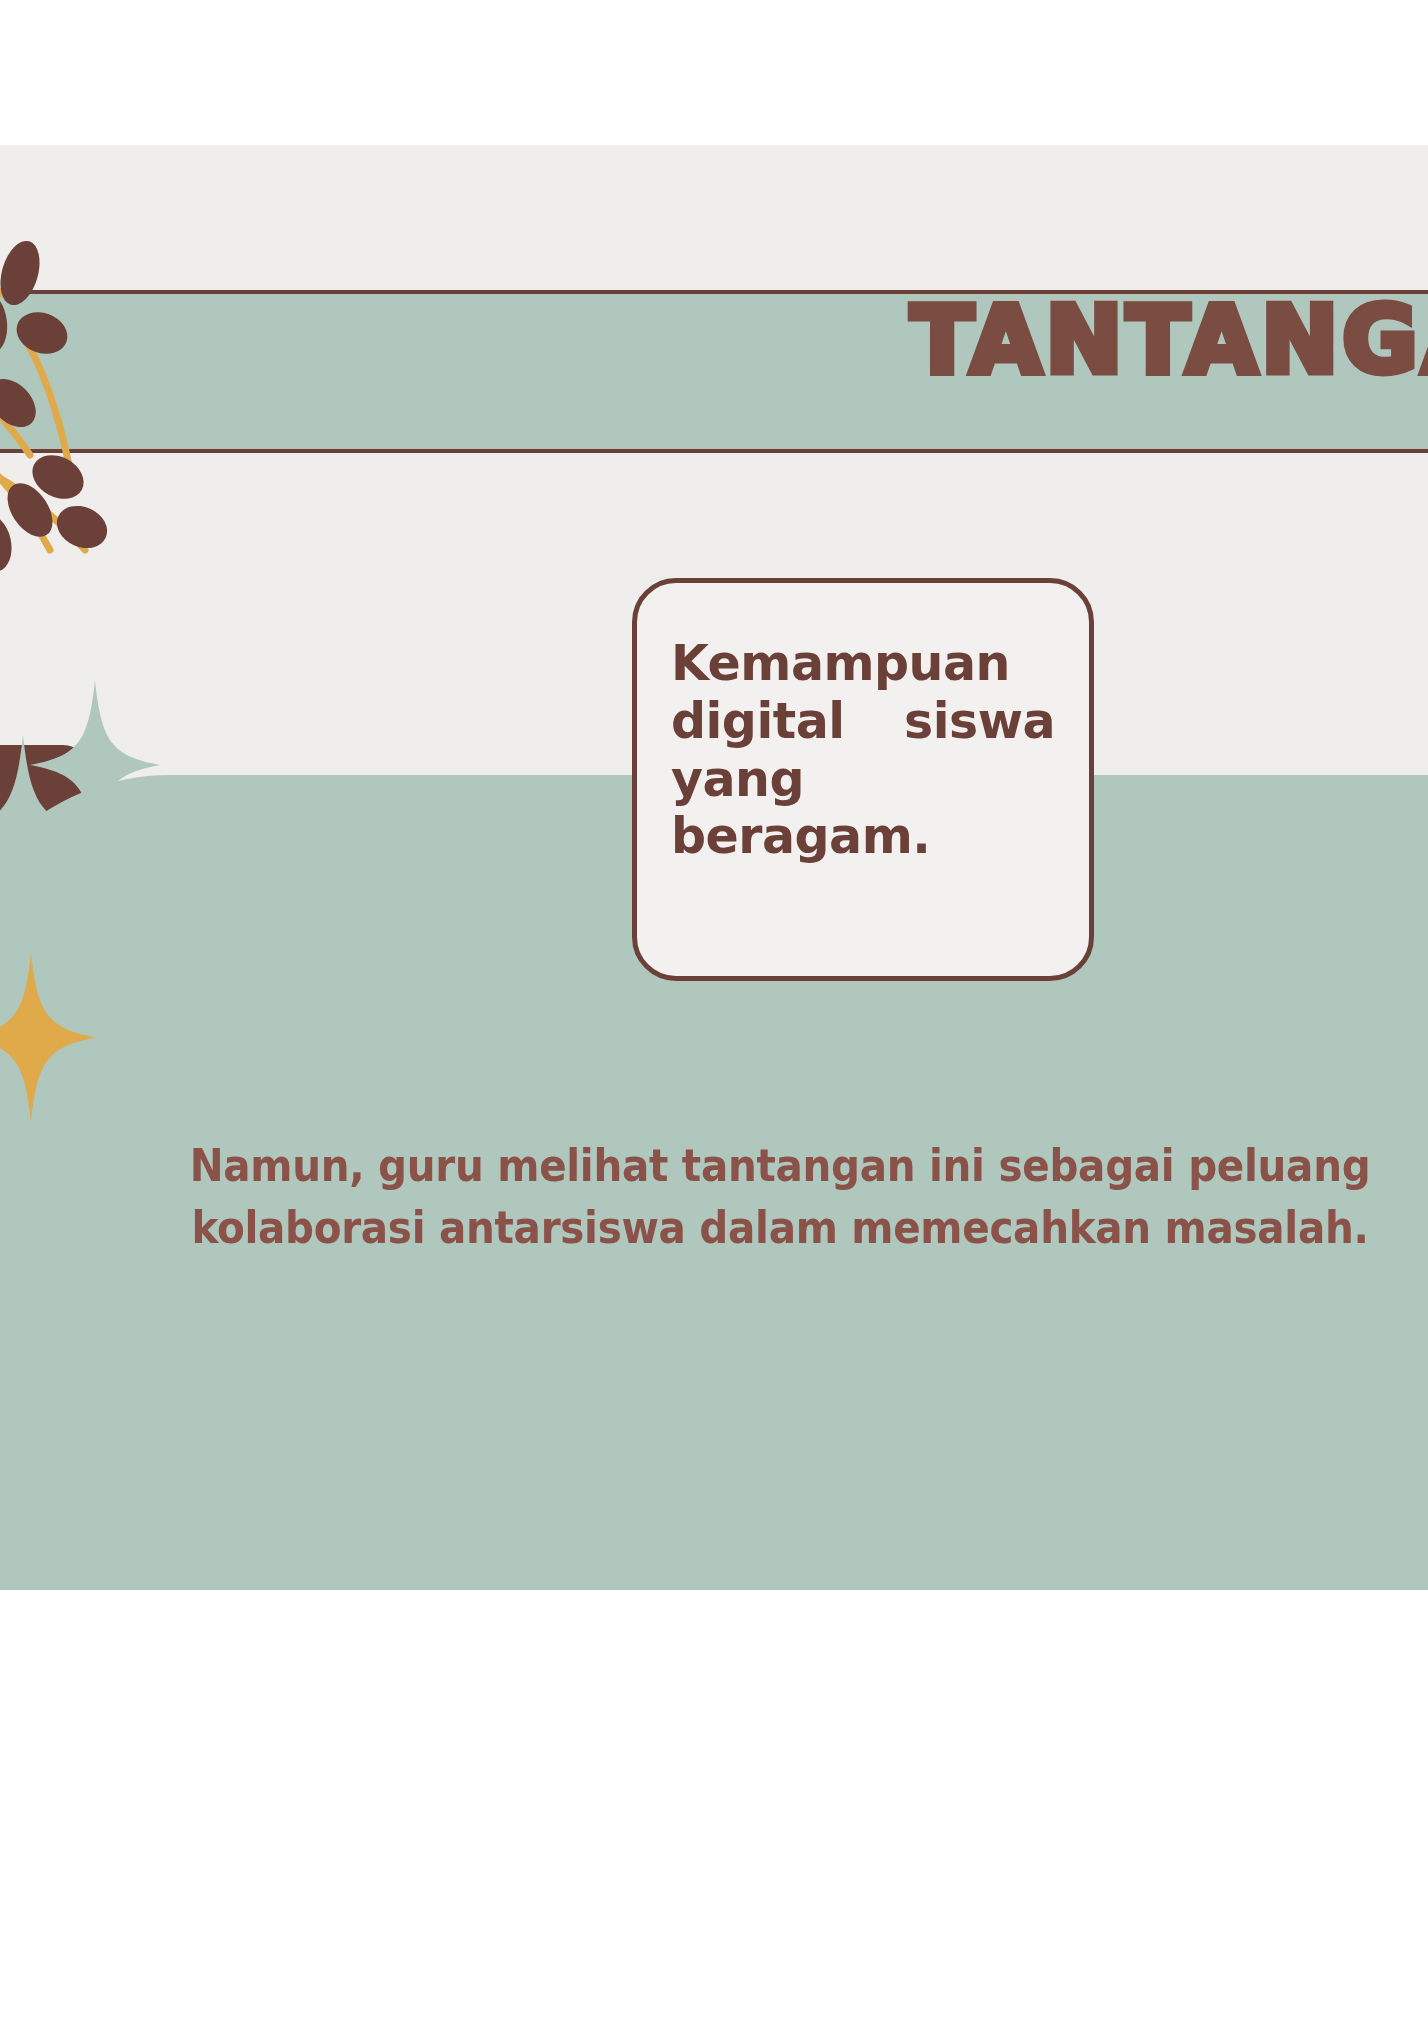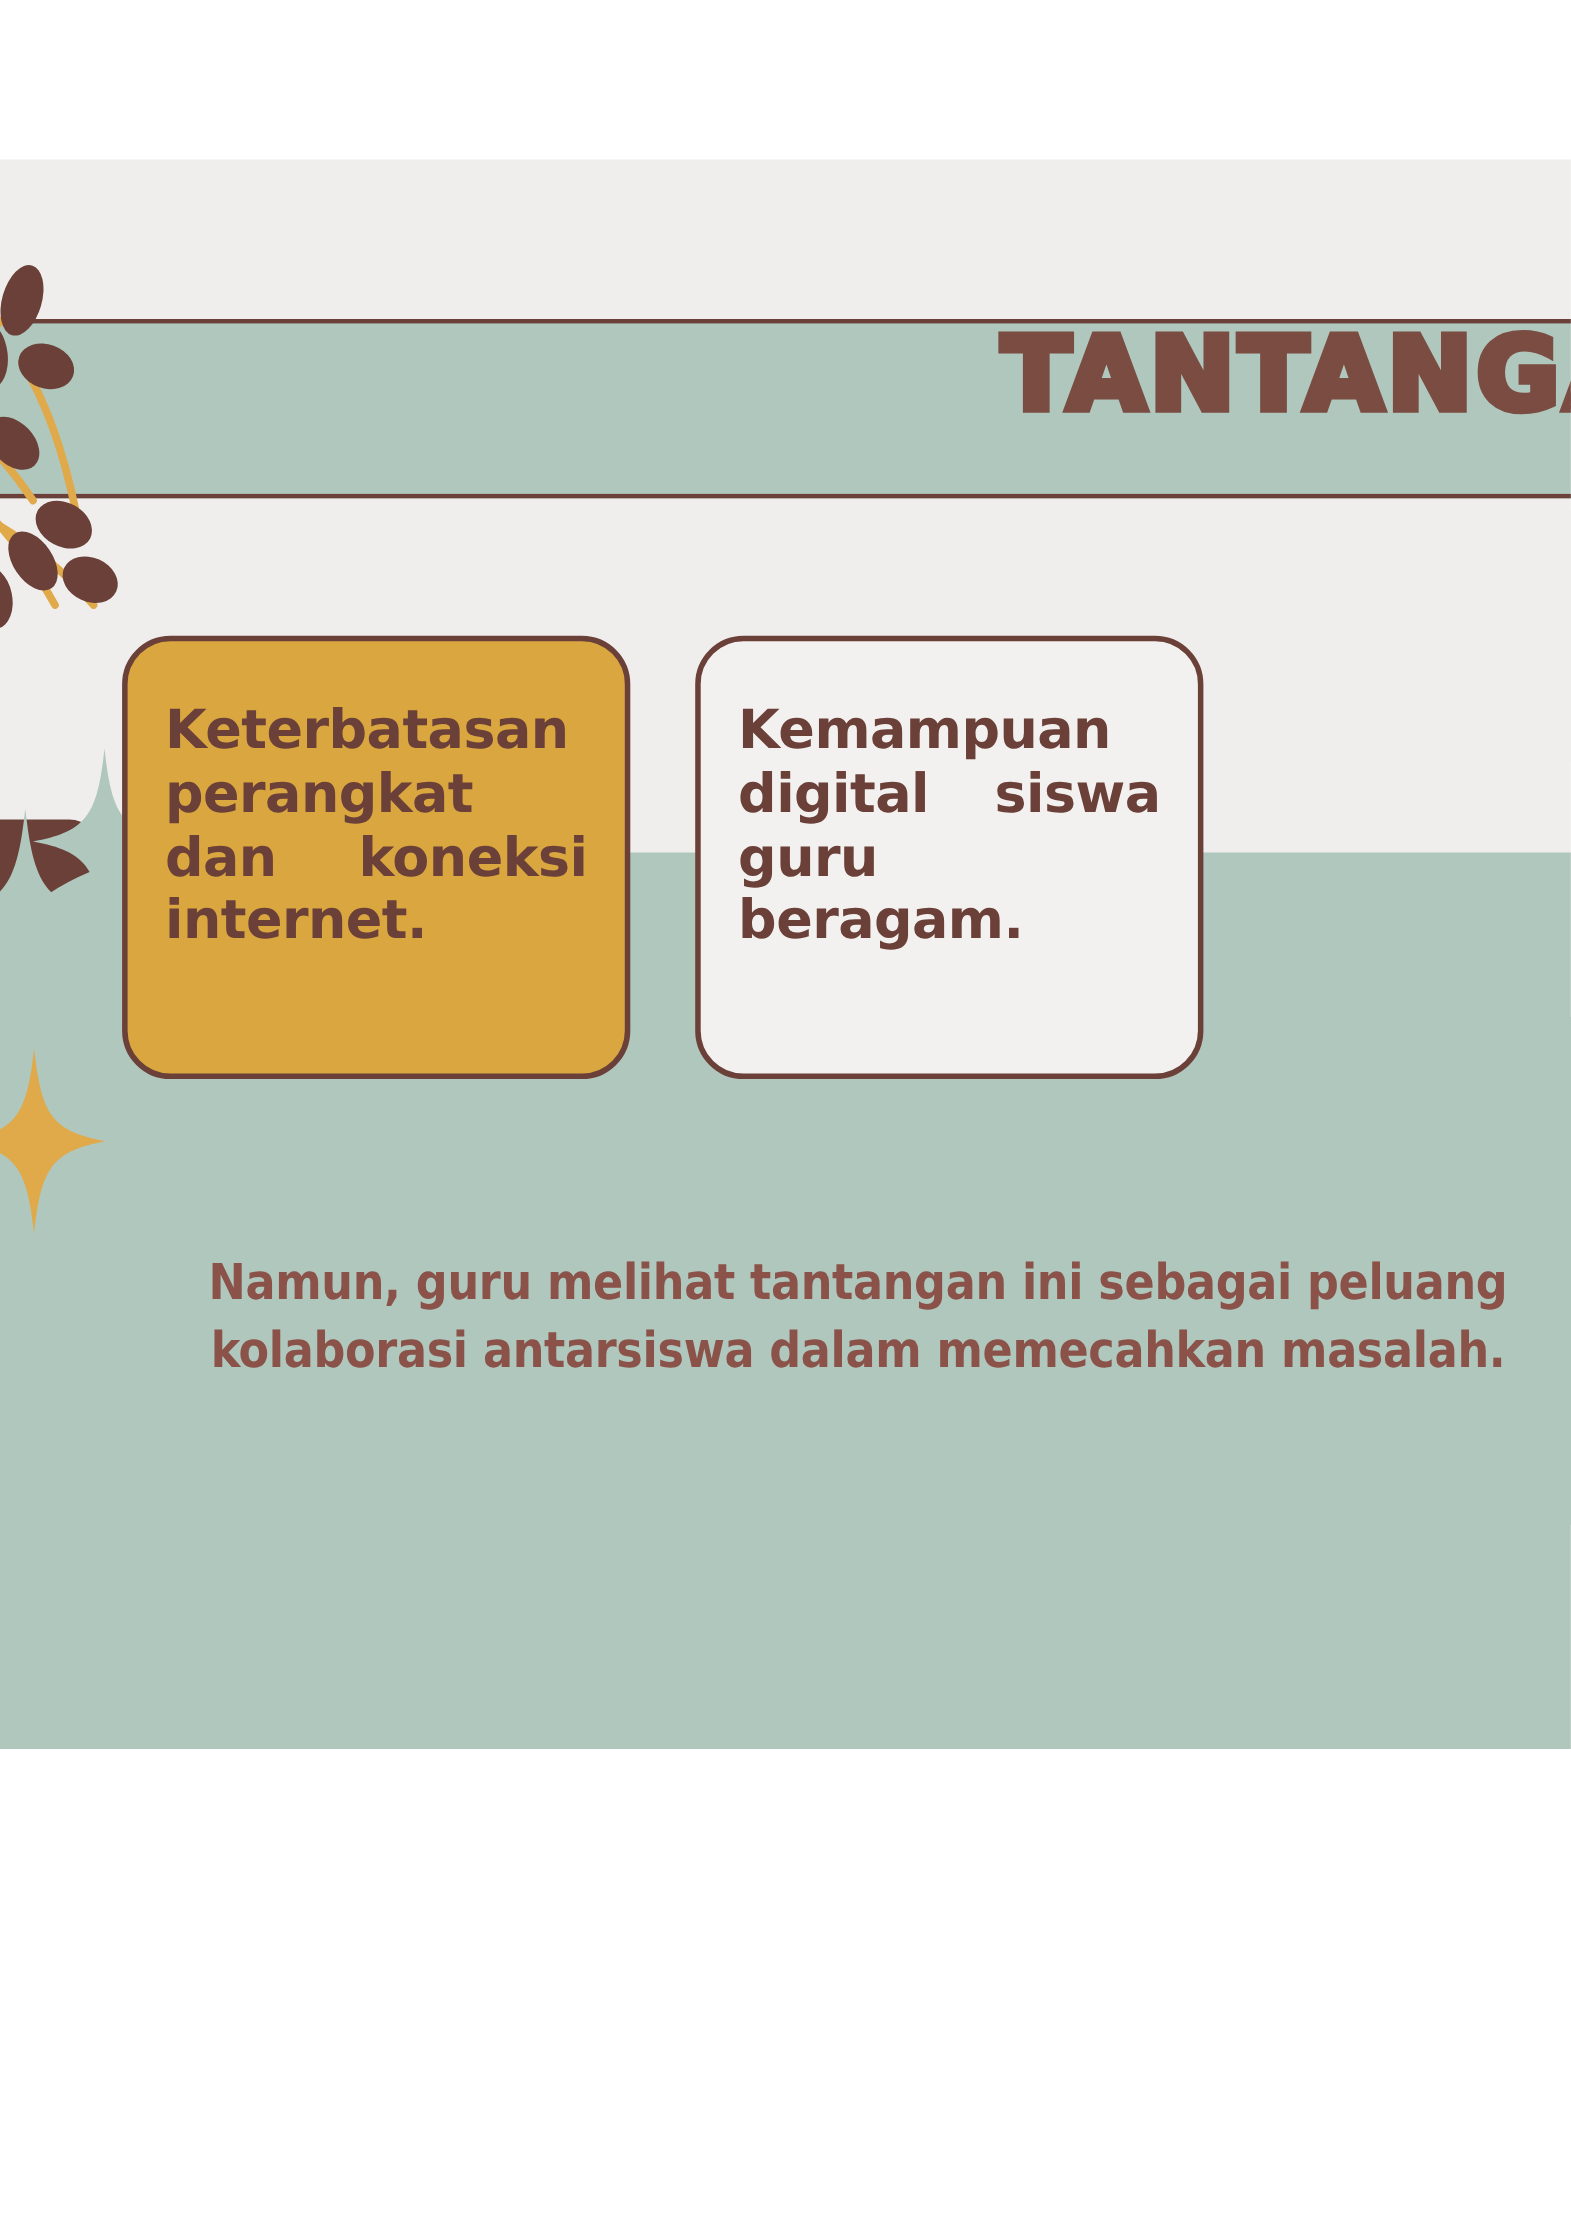--- a/index.html
+++ b/index.html
@@ -96,25 +96,22 @@
     <path d="M50 0 C55 46 62 58 100 65 C62 72 55 84 50 130 C45 84 38 72 0 65 C38 58 45 46 50 0Z" fill="#b0c7bd"></path>
   </svg>
   <svg class="spark" style="left:-52px;top:590px;width:150px;height:195px;" viewBox="0 0 100 130">
     <path d="M50 0 C55 46 62 58 100 65 C62 72 55 84 50 130 C45 84 38 72 0 65 C38 58 45 46 50 0Z" fill="#b0c7bd"></path>
   </svg>
   <svg class="spark" style="left:-34px;top:805px;width:130px;height:175px;" viewBox="0 0 100 130">
     <path d="M50 0 C55 46 62 58 100 65 C62 72 55 84 50 130 C45 84 38 72 0 65 C38 58 45 46 50 0Z" fill="#e0a94a"></path>
   </svg>
 
   <div class="cards">
-    <div class="card card-a">
-      <div class="card-txt">Keterbatasan perangkat dan koneksi internet.</div>
-    </div>
     <div class="card card-b">
-      <div class="card-txt">Kemampuan digital siswa guru beragam.</div>
+      <div class="card-txt">Kemampuan digital siswa yang beragam.</div>
     </div>
   </div>
 
   <div class="bottom-par">
     <div>Namun, guru melihat tantangan ini sebagai peluang</div>
     <div>kolaborasi antarsiswa dalam memecahkan masalah.</div>
   </div>
 
 </div>
 

